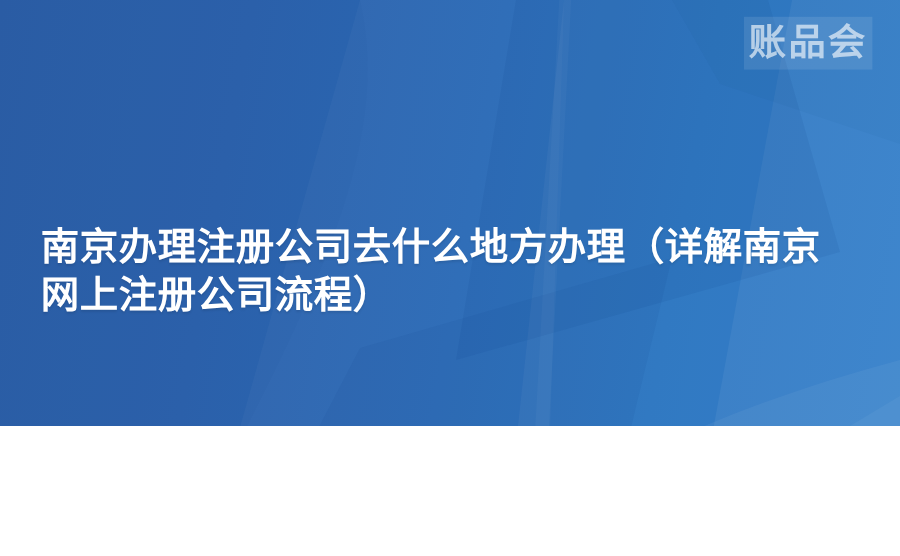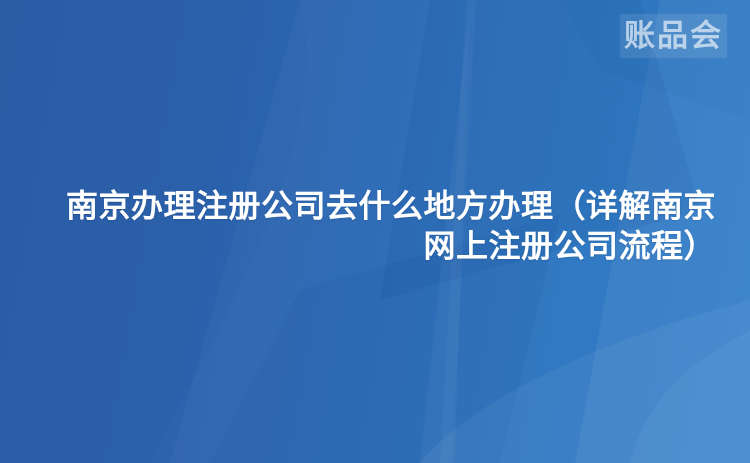--- a/index.html
+++ b/index.html
@@ -8,21 +8,21 @@
     padding: 0;
     background: #ffffff;
   }
   body {
     font-family: "Liberation Sans", "DejaVu Sans", sans-serif;
   }
 
   #banner {
     position: relative;
     width: 750px;
-    height: 463px;
+    height: 355px;
     overflow: hidden;
     background: #15803d;
   }
 
   
   .bg-base {
     position: absolute;
     inset: 0;
     background: linear-gradient(100deg,
                 #2c5da6 0%,
@@ -59,21 +59,21 @@
     user-select: none;
   }
 
   
   .title-wrap {
     position: absolute;
     left: 0;
     right: 0;
     top: 186px;
     padding: 0 34px;
-    text-align: right;
+    text-align: left;
   }
   .title {
     margin: 0;
     font-size: 32px;
     line-height: 40px;
     font-weight: bold;
     color: #ffffff;
     letter-spacing: 0.5px;
     text-shadow: 0 1px 2px rgba(0, 0, 0, 0.10);
   }

